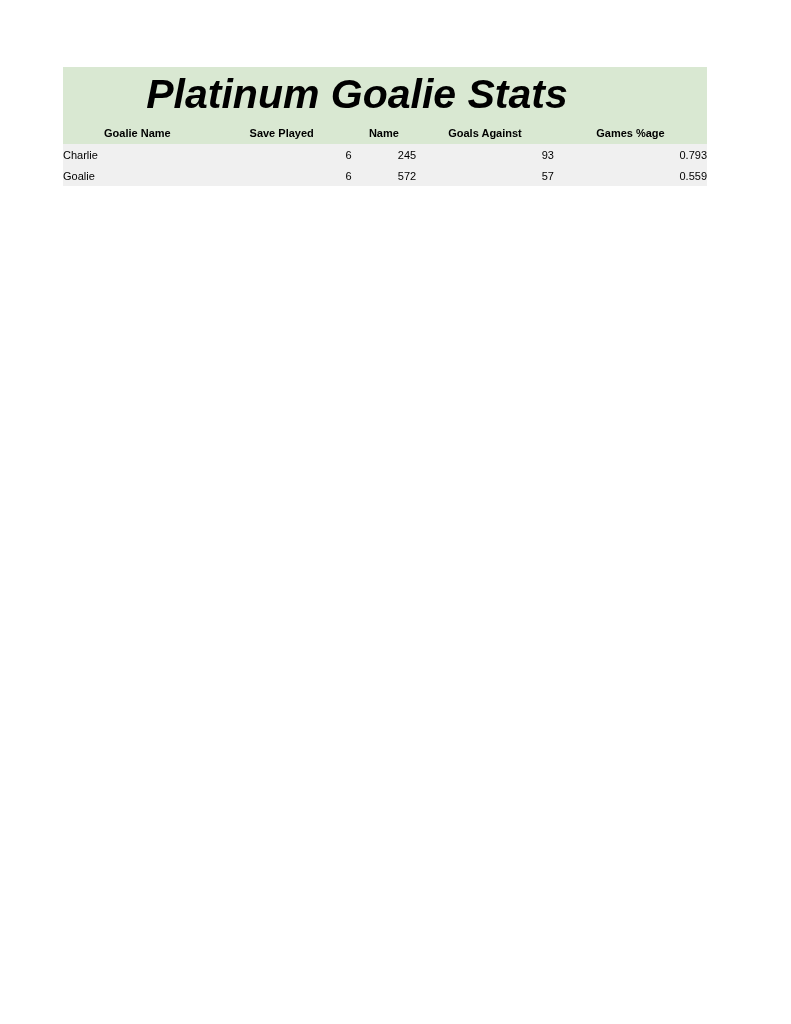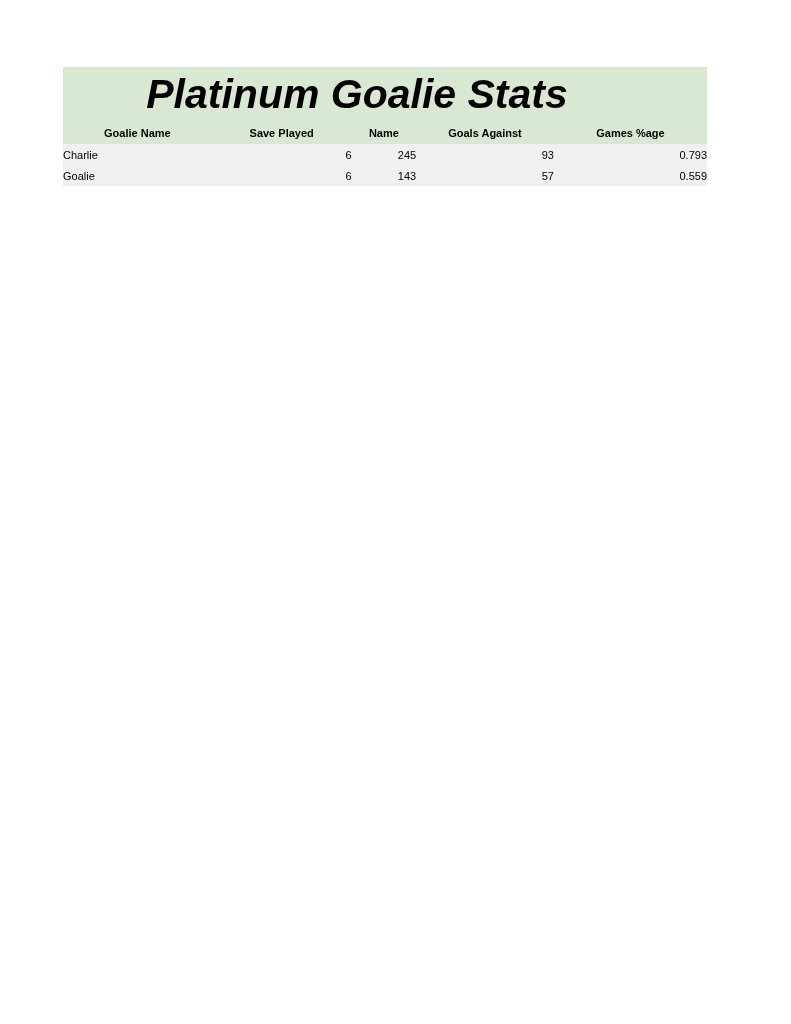--- a/index.html
+++ b/index.html
@@ -107,20 +107,20 @@
       <tr>
         <td class="cell-name">Charlie</td>
         <td class="cell-num">6</td>
         <td class="cell-num">245</td>
         <td class="cell-num">93</td>
         <td class="cell-num">0.793</td>
       </tr>
       <tr>
         <td class="cell-name">Goalie</td>
         <td class="cell-num">6</td>
-        <td class="cell-num">143</td>
+        <td class="cell-num">572</td>
         <td class="cell-num">57</td>
         <td class="cell-num">0.559</td>
       </tr>
     </tbody>
   </table>
 
 </div>
 
 </body></html>

